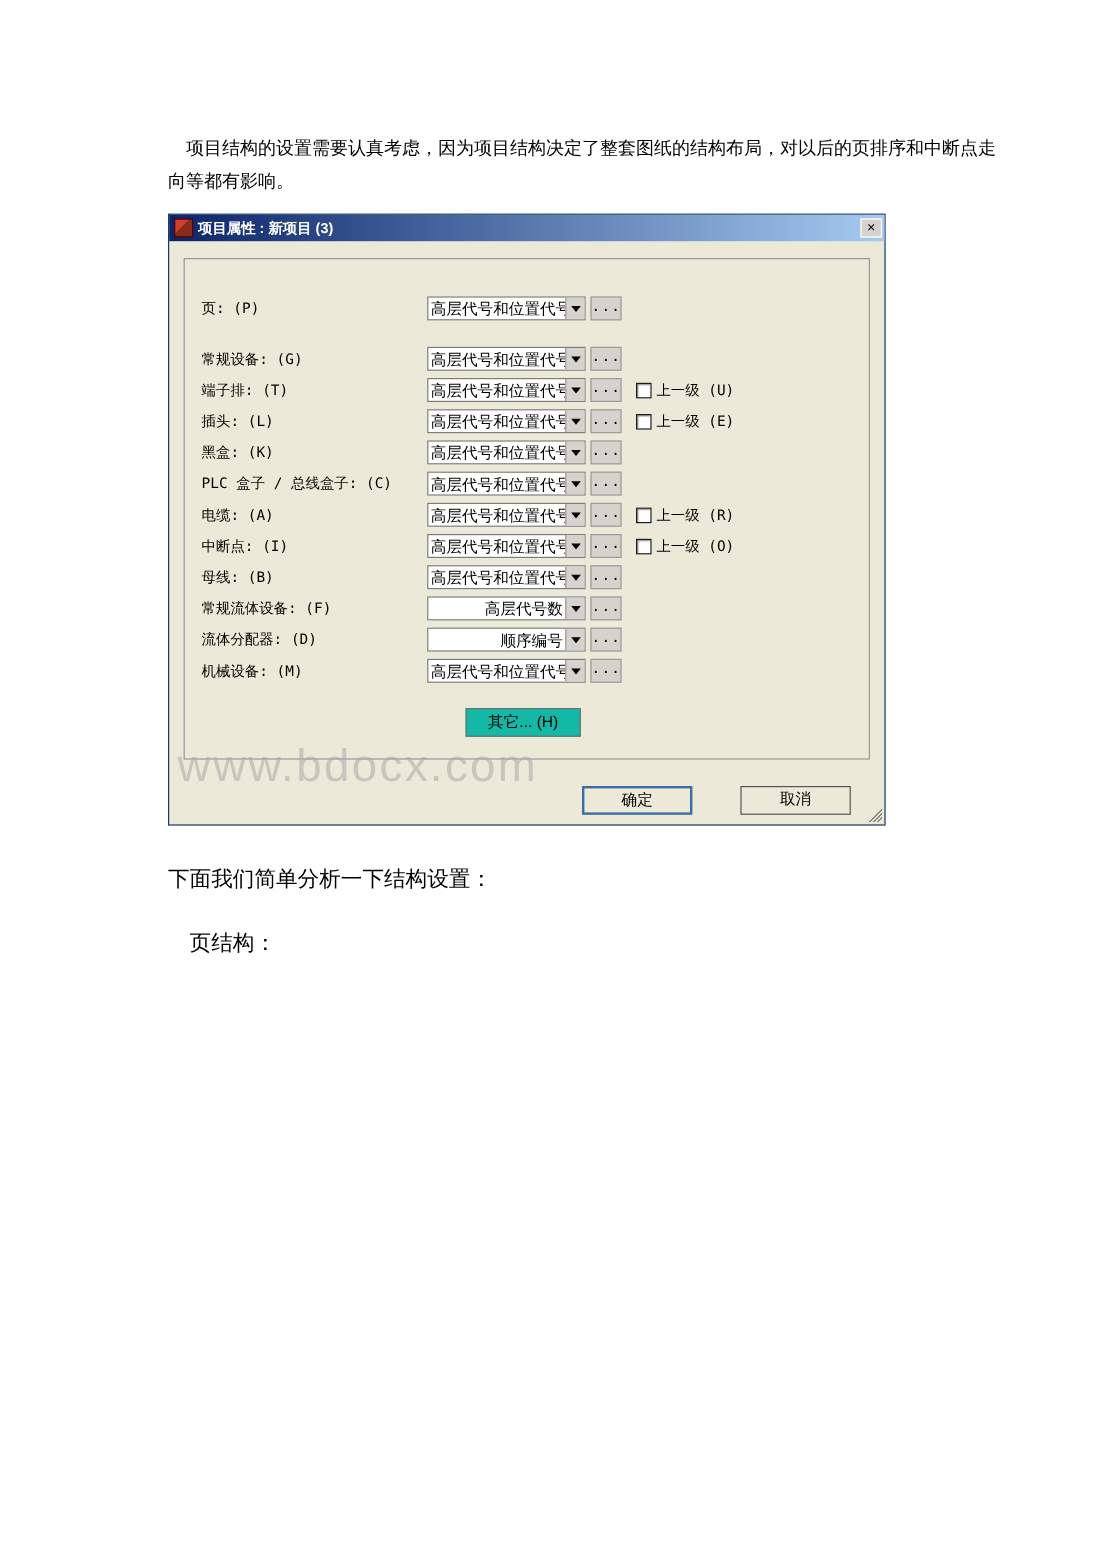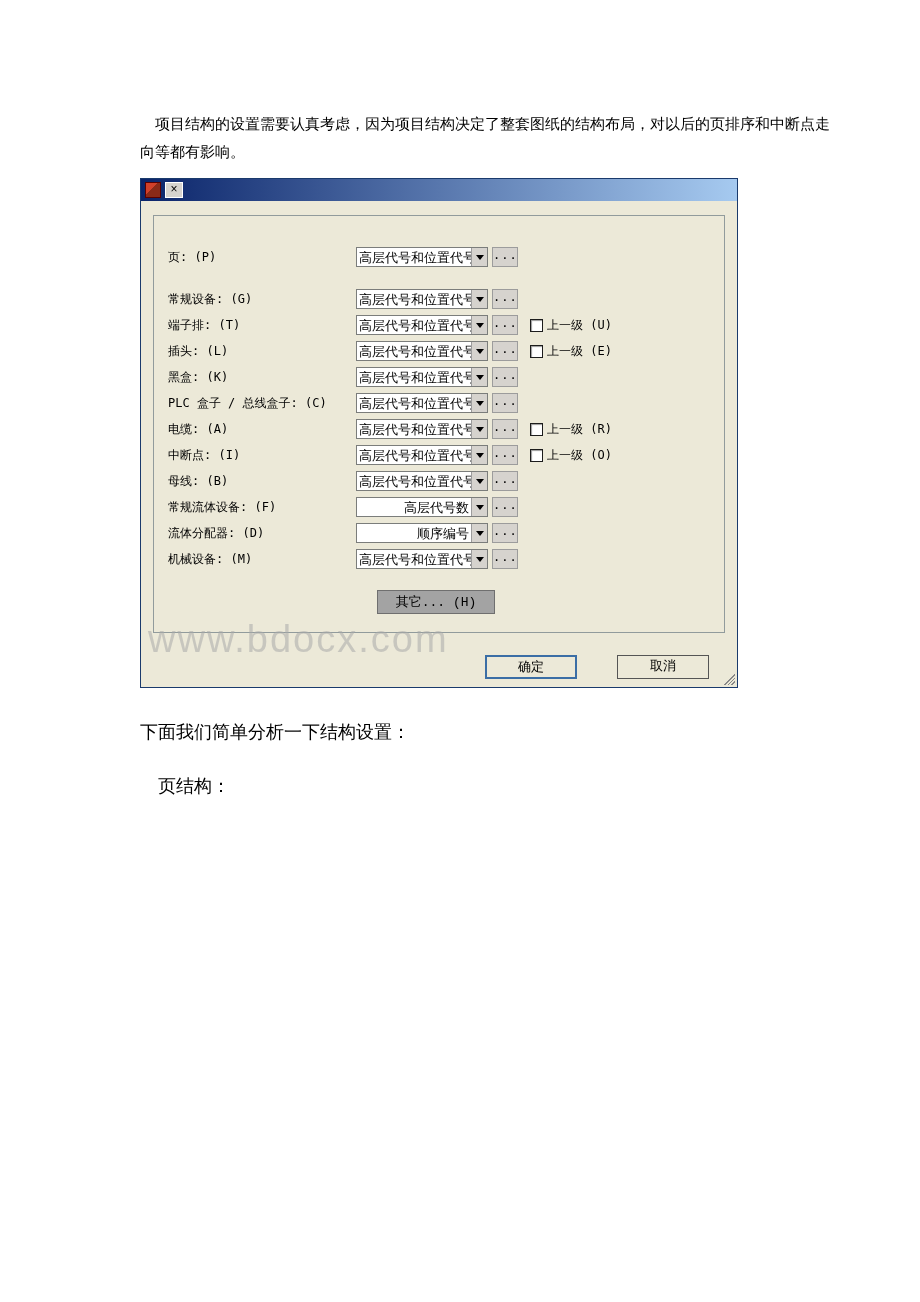--- a/index.html
+++ b/index.html
@@ -173,25 +173,25 @@
   margin-right: 4px;
   box-shadow: inset 1px 1px 1px rgba(0,0,0,.4);
 }
 .other-btn-row {
   display: flex;
   justify-content: center;
   margin-top: 18px;
 }
 .other-btn {
   border: 1px solid #6f6f6f;
-  background: #a3a3a3;
+  background: #14b8a6;
   font-size: 13px;
   padding: 2px 18px;
   cursor: default;
-  font-family: Liberation Mono, monospace;
+  font-family: Liberation Sans, sans-serif;
 }
 .dialog-footer {
   display: flex;
   justify-content: flex-end;
   padding: 14px 28px 8px 0;
   gap: 40px;
 }
 .footer-btn {
   width: 92px;
   height: 24px;
@@ -227,20 +227,21 @@
 <body>
 
 <div class="page-wrap">
 
   <p class="intro-text">　项目结构的设置需要认真考虑，因为项目结构决定了整套图纸的结构布局，对以后的页排序和中断点走向等都有影响。</p>
 
   <div class="dialog">
 
     <div class="titlebar">
       <div class="titlebar-icon"></div>
+      <div class="titlebar-text">项目属性 : 新项目 (3)</div>
       <div class="titlebar-close">×</div>
     </div>
 
     <div class="dialog-body">
 
 
       <div class="tab-panel">
 
         <div class="form-row first">
           <div class="row-label">页:  (P)</div>

